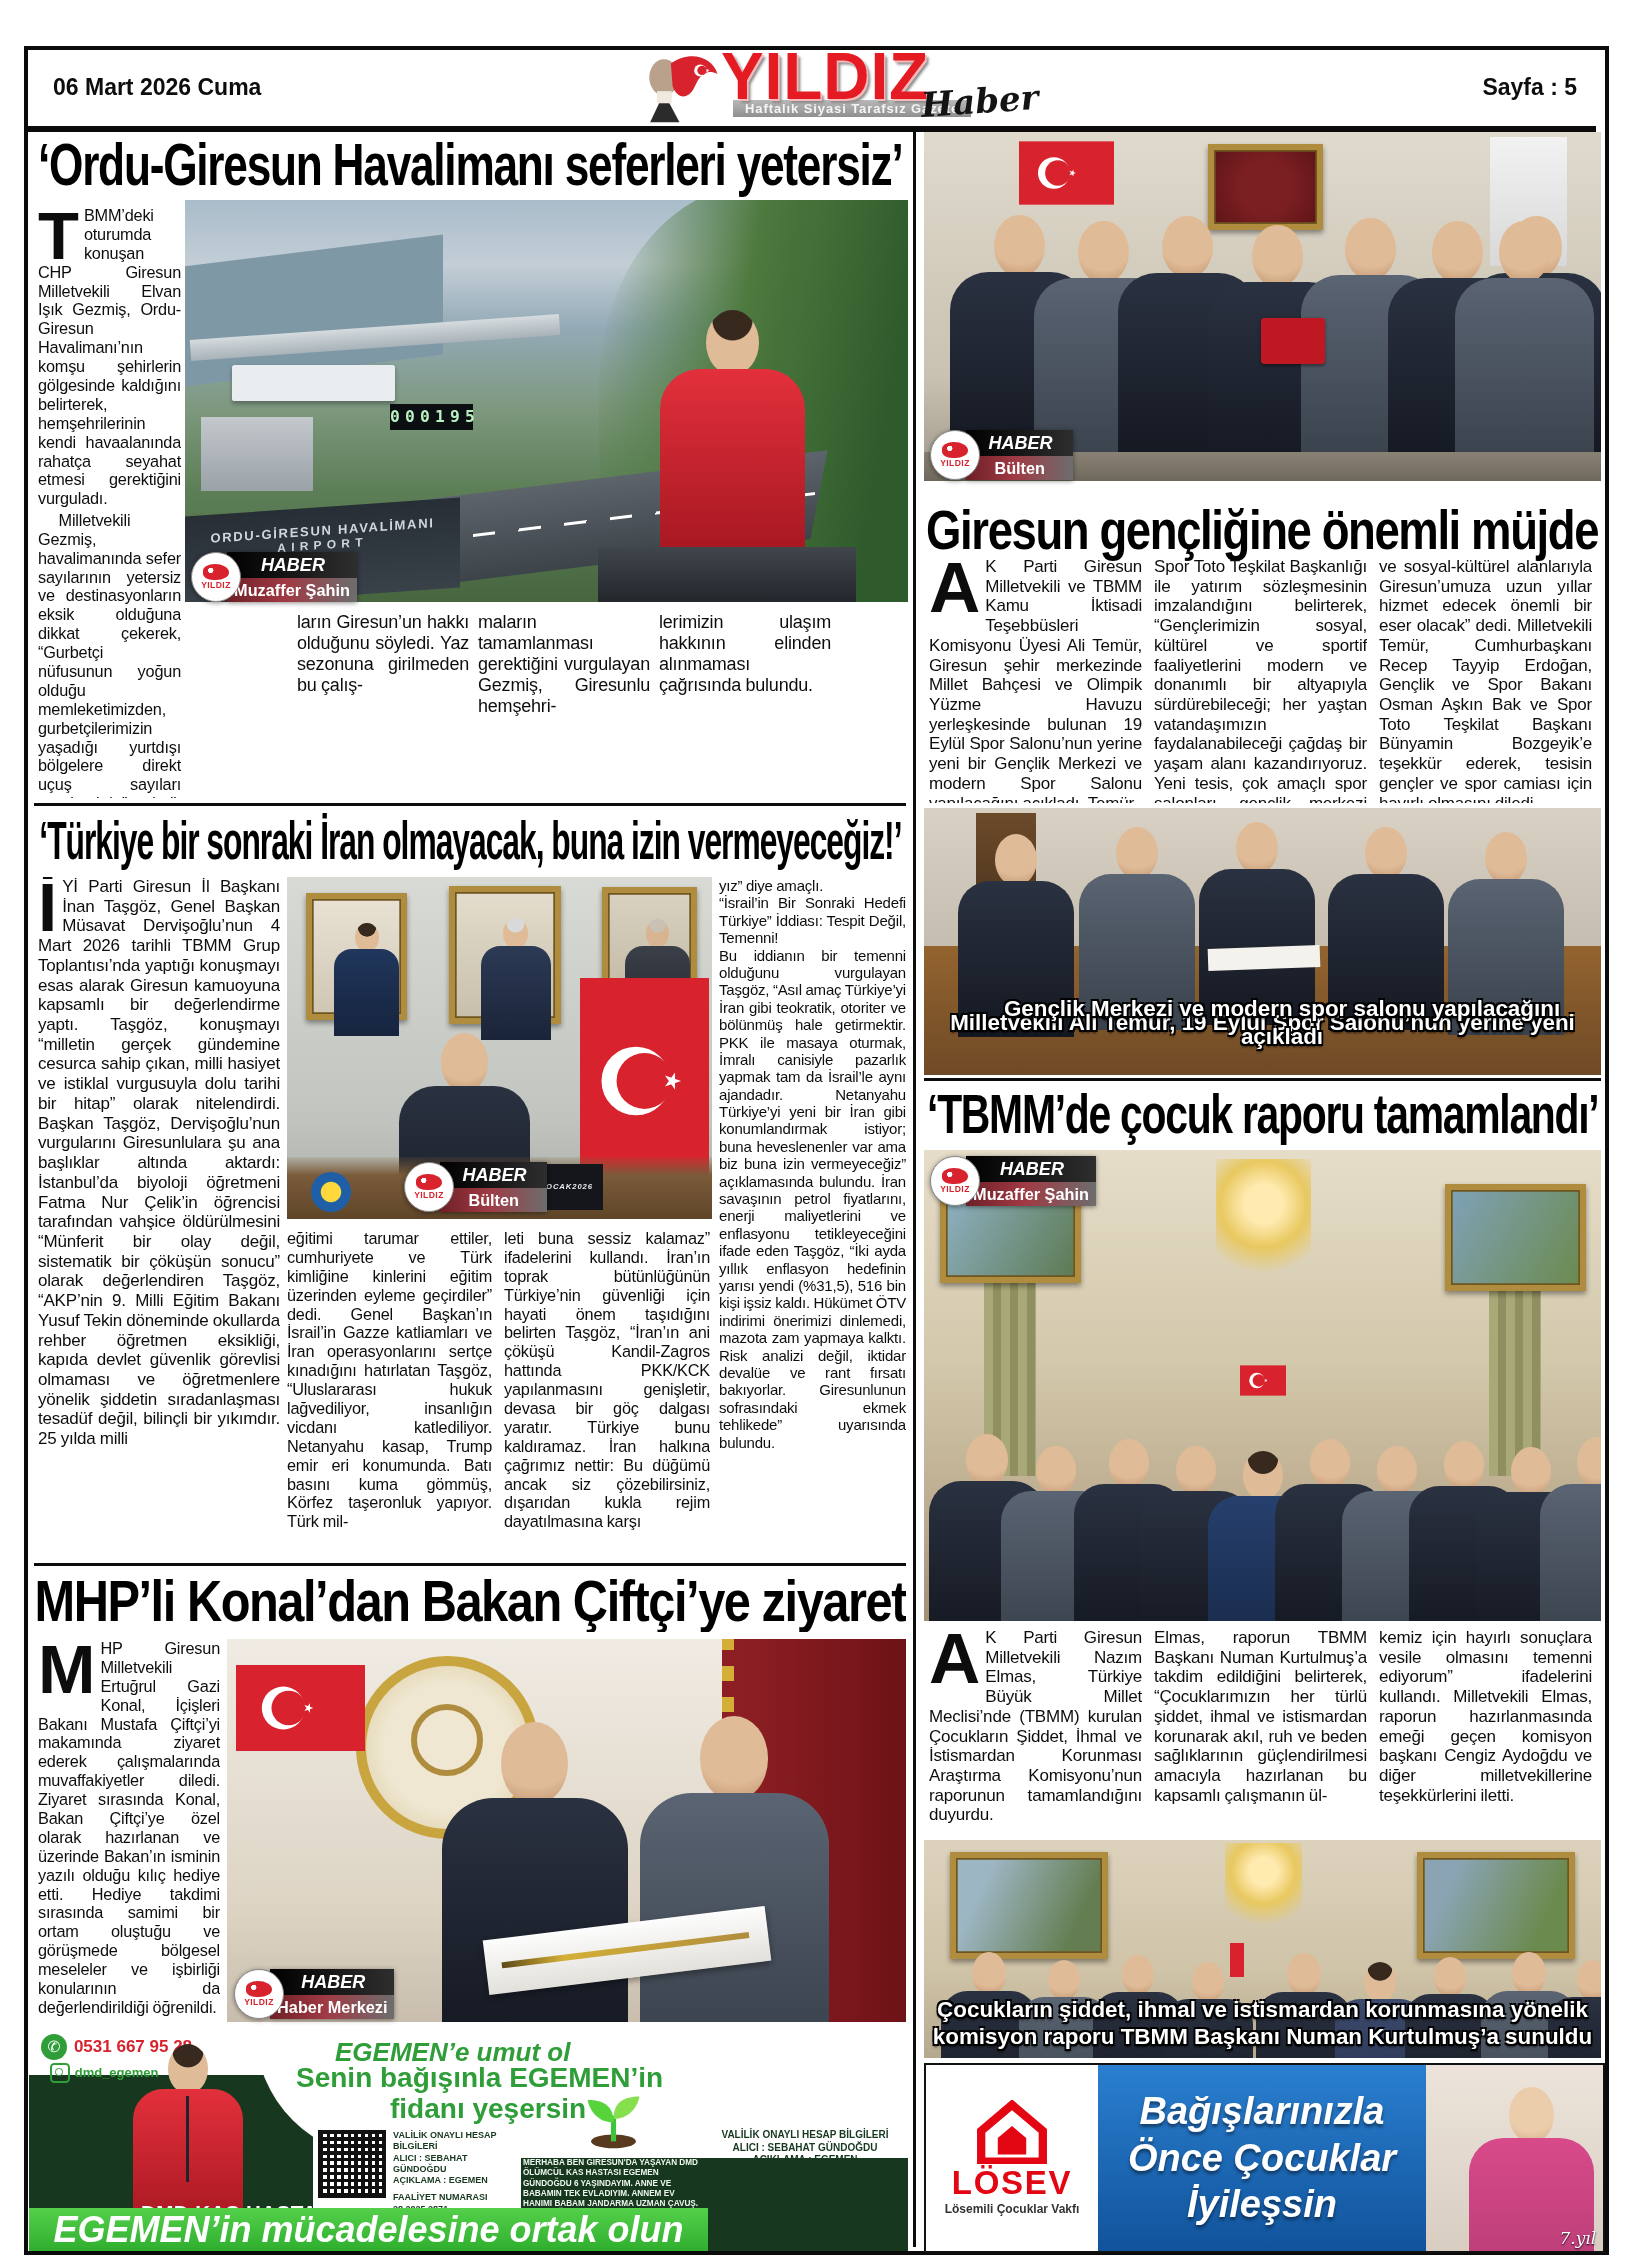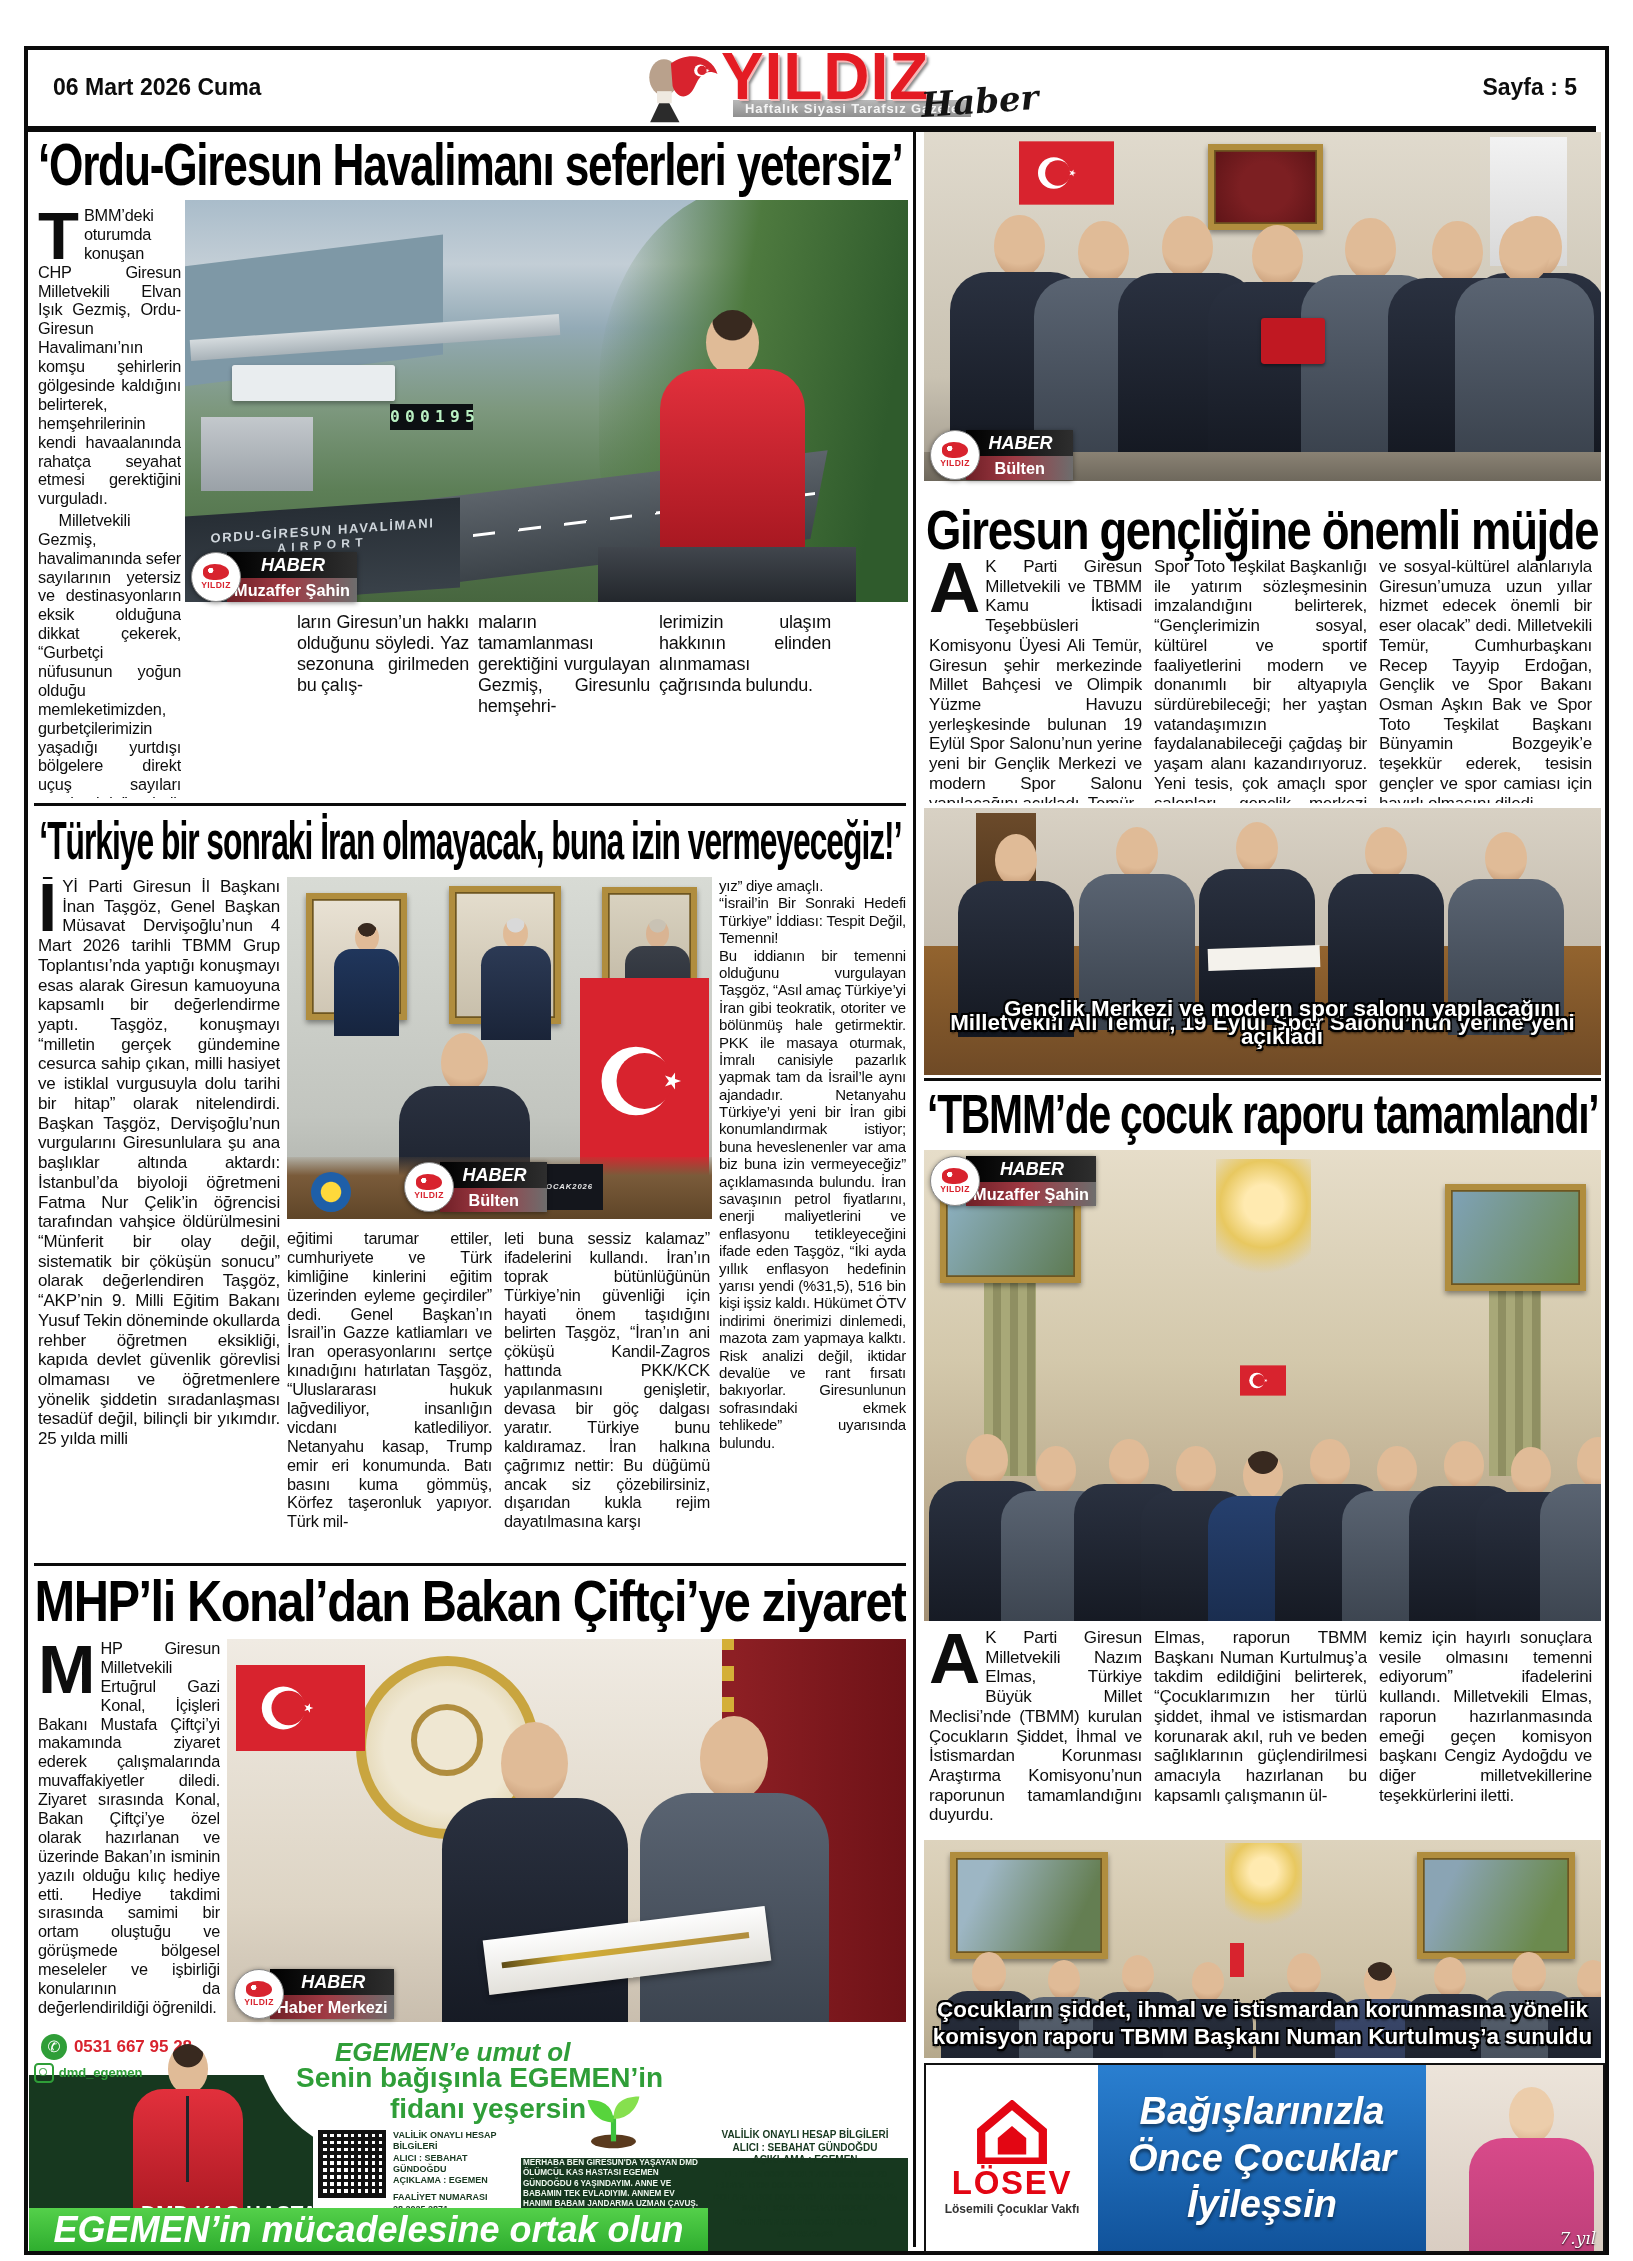--- a/index.html
+++ b/index.html
@@ -265,21 +265,21 @@
   </div>
 
   <div class="abs" style="left:29px;top:2029px;width:879px;height:222px;background:#17381f;">
     <div class="abs" style="left:0;top:0;width:100%;height:46px;background:#fff;"></div>
     <div class="abs" style="right:0;top:0;width:653px;height:129px;background:#fff;border-radius:0 0 0 129px;"></div>
 
     <div class="abs" style="left:12px;top:5.2px;display:flex;align-items:center;gap:6.9px;">
       <div style="width:26px;height:26px;border-radius:50%;background:#2f9e38;color:#fff;font-size:15.5px;text-align:center;line-height:26px;">✆</div>
       <div style="font-weight:800;color:#d8232e;font-size:17px;">0531 667 95 28</div>
     </div>
-    <div class="abs" style="left:5px;top:34px;display:flex;align-items:center;gap:5.2px;">
+    <div class="abs" style="left:21px;top:34px;display:flex;align-items:center;gap:5.2px;">
       <div style="width:15.5px;height:15.5px;border:2.6px solid #2f9e38;border-radius:4.3px;position:relative;">
         <div style="position:absolute;left:3.4px;top:3.4px;width:5.2px;height:5.2px;border:1.7px solid #2f9e38;border-radius:50%;"></div>
       </div>
       <div style="font-weight:700;color:#2f9e38;font-size:13px;">dmd_egemen</div>
     </div>
 
     <div class="abs" style="left:52px;top:10.3px;width:215px;height:163px;">
       <div class="person red hair" style="left:52px;top:5.2px;font-size:38px;">
           <i></i>
           <b></b>

